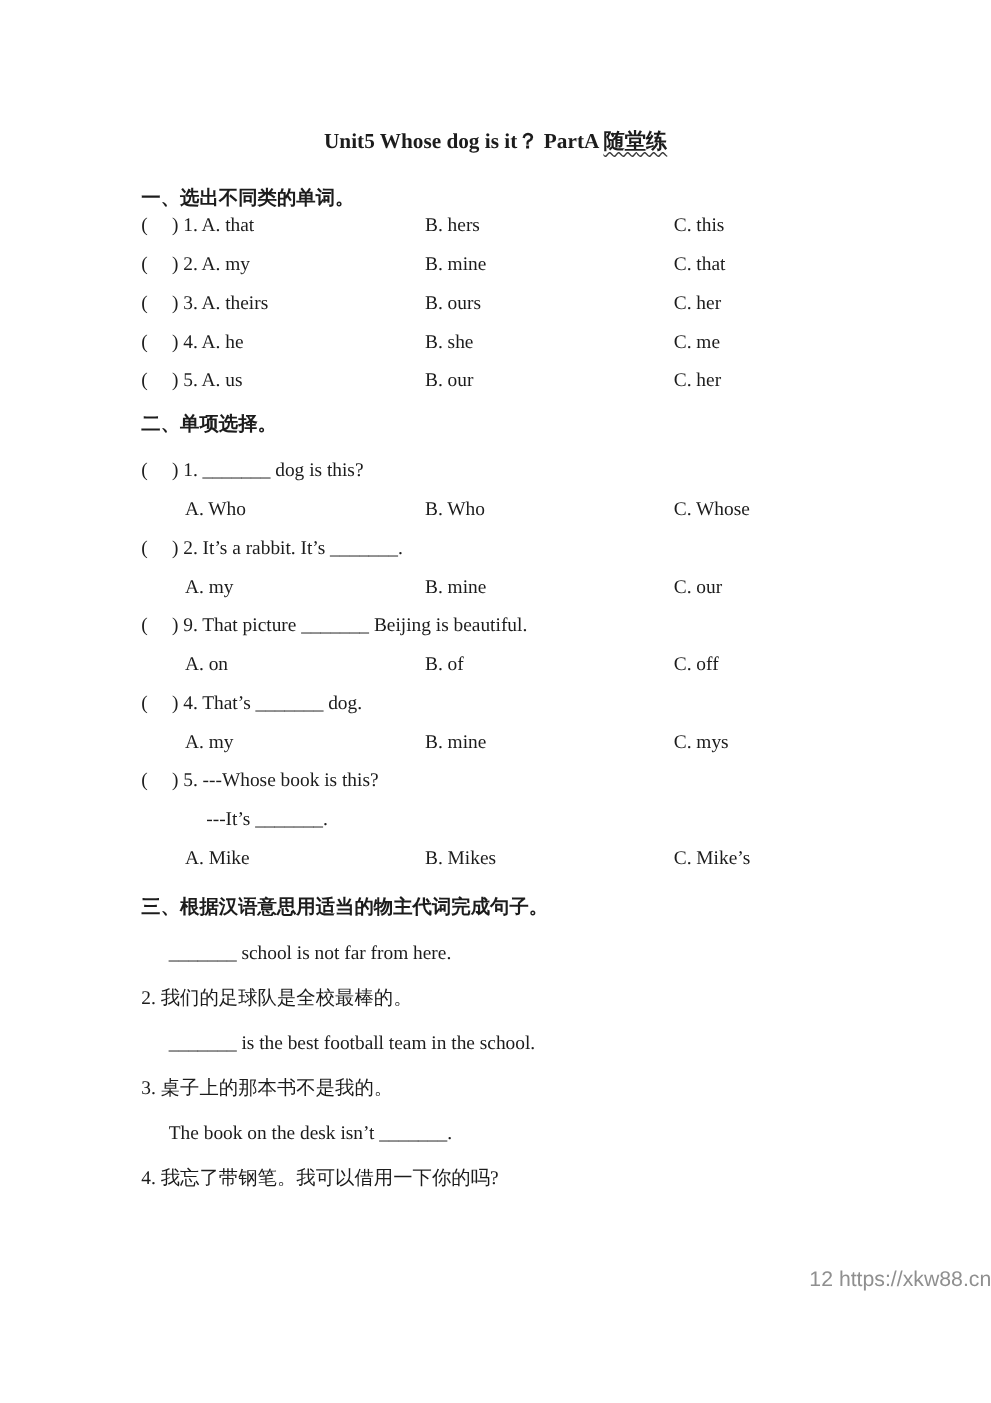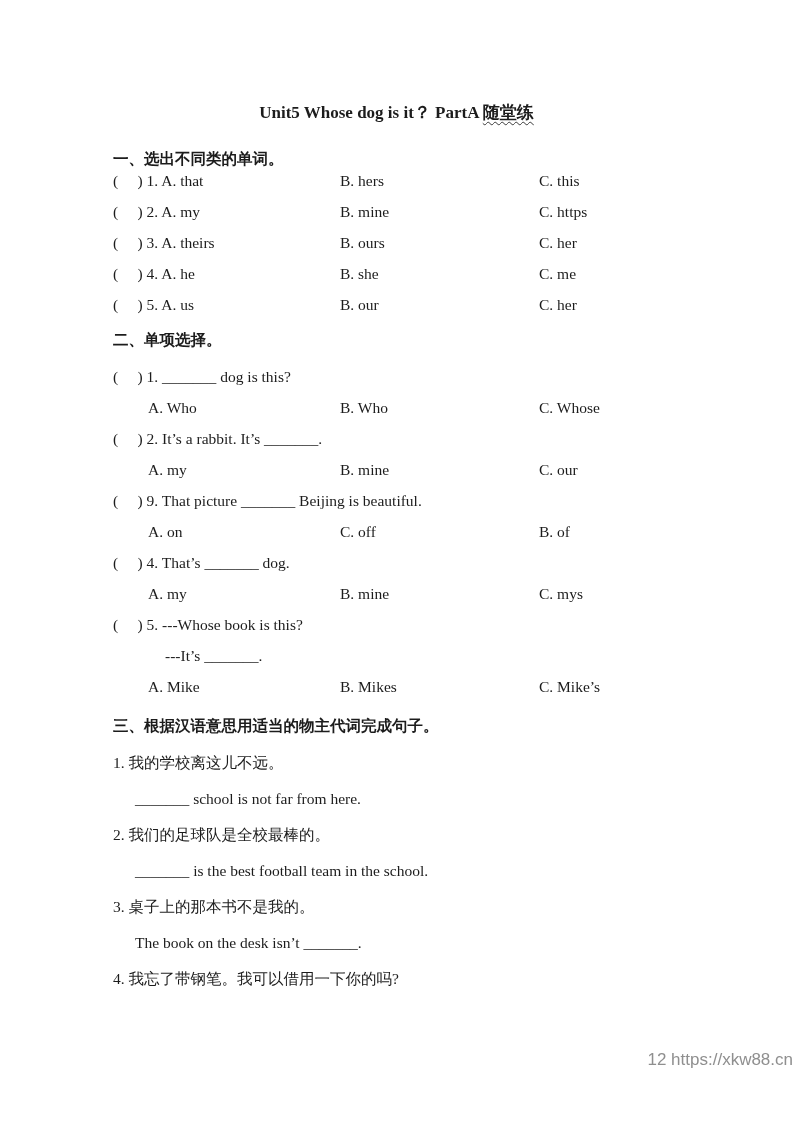--- a/index.html
+++ b/index.html
@@ -97,21 +97,21 @@
 
     <div class="rows1">
       <div class="row3">
         <span class="cellA t">(     ) 1. A. that</span>
         <span class="t">B. hers</span>
         <span class="t">C. this</span>
       </div>
       <div class="row3">
         <span class="cellA t">(     ) 2. A. my</span>
         <span class="t">B. mine</span>
-        <span class="t">C. https</span>
+        <span class="t">C. that</span>
       </div>
       <div class="row3">
         <span class="cellA t">(     ) 3. A. theirs</span>
         <span class="t">B. ours</span>
         <span class="t">C. her</span>
       </div>
       <div class="row3">
         <span class="cellA t">(     ) 4. A. he</span>
         <span class="t">B. she</span>
         <span class="t">C. me</span>
@@ -136,22 +136,22 @@
       <div class="line31 t">(     ) 2. It’s a rabbit. It’s _______.</div>
       <div class="row3">
         <span class="cellA indent t">A. my</span>
         <span class="t">B. mine</span>
         <span class="t">C. our</span>
       </div>
 
       <div class="line31 t">(     ) 9. That picture _______ Beijing is beautiful.</div>
       <div class="row3">
         <span class="cellA indent t">A. on</span>
+        <span class="t">B. of</span>
         <span class="t">C. off</span>
-        <span class="t">B. of</span>
       </div>
 
       <div class="line31 t">(     ) 4. That’s _______ dog.</div>
       <div class="row3">
         <span class="cellA indent t">A. my</span>
         <span class="t">B. mine</span>
         <span class="t">C. mys</span>
       </div>
 
       <div class="line31 t">(     ) 5. ---Whose book is this?</div>
@@ -159,21 +159,20 @@
       <div class="row3">
         <span class="cellA indent t">A. Mike</span>
         <span class="t">B. Mikes</span>
         <span class="t">C. Mike’s</span>
       </div>
     </div>
 
     <div class="s-heading h3x t">三、根据汉语意思用适当的物主代词完成句子。</div>
 
     <div class="s3items">
-      <div class="line36 t">1. 我的学校离这儿不远。</div>
       <div class="line36 en t">_______ school is not far from here.</div>
 
       <div class="line36 t">2. 我们的足球队是全校最棒的。</div>
       <div class="line36 en t">_______ is the best football team in the school.</div>
 
       <div class="line36 t">3. 桌子上的那本书不是我的。</div>
       <div class="line36 en t">The book on the desk isn’t _______.</div>
 
       <div class="line36 t">4. 我忘了带钢笔。我可以借用一下你的吗?</div>
     </div>

